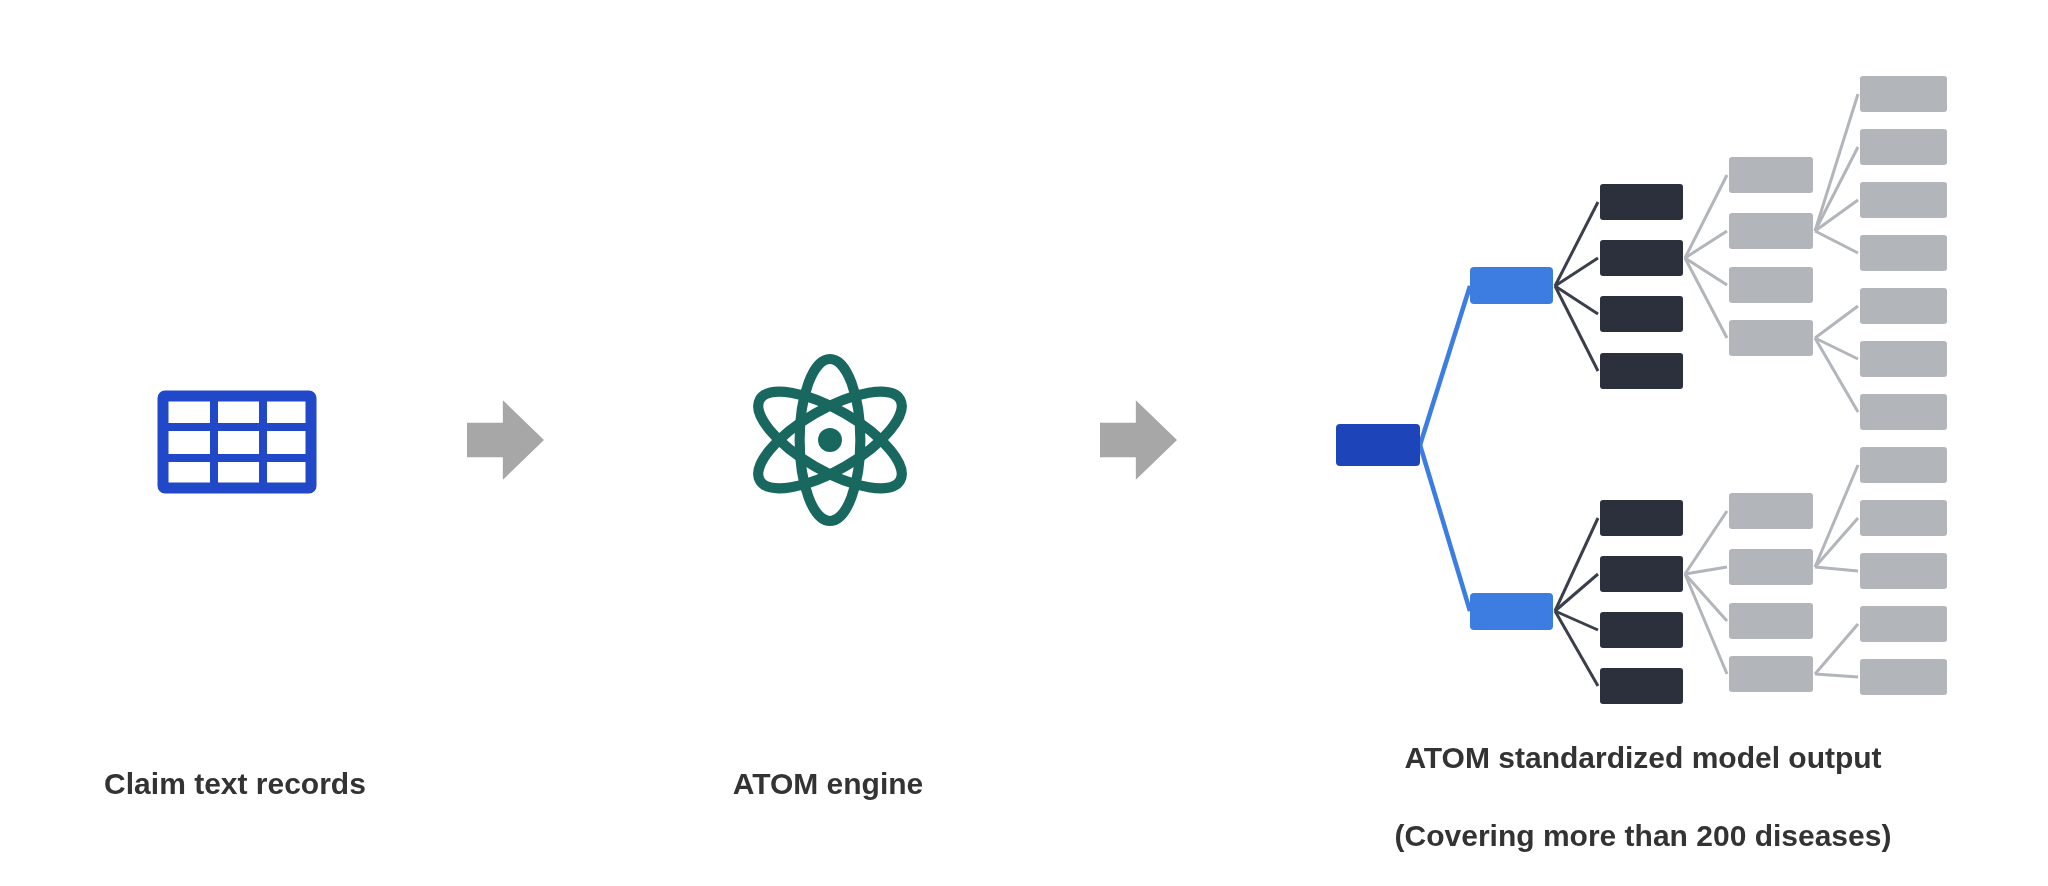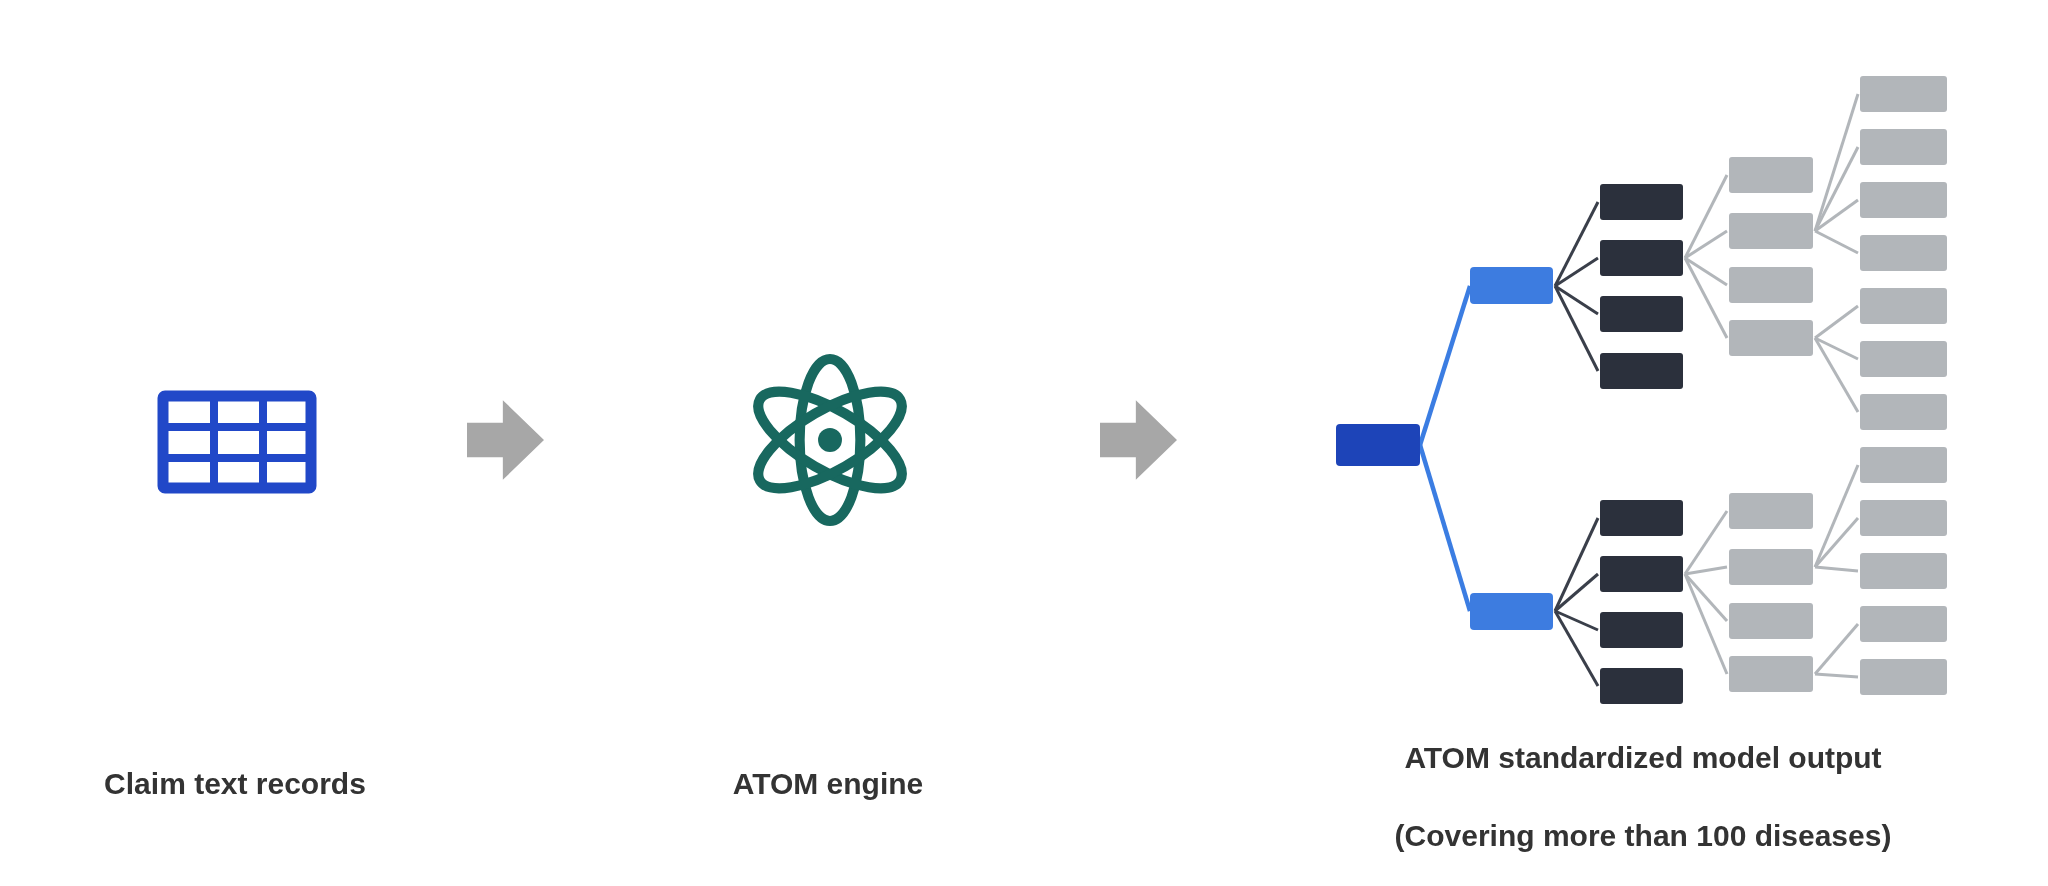--- a/index.html
+++ b/index.html
@@ -161,15 +161,15 @@
       </g>
     </svg>
   </div>
 
   <div class="step-label" style="left:628px;top:765px;width:400px;">ATOM engine</div>
 
   <div class="step-label" style="left:35px;top:765px;width:400px;">Claim text records</div>
 
   <div class="step-label" style="left:1343px;top:739px;width:600px;">ATOM standardized model output</div>
 
-  <div class="step-label" style="left:1343px;top:817px;width:600px;">(Covering more than 100 diseases)</div>
+  <div class="step-label" style="left:1343px;top:817px;width:600px;">(Covering more than 200 diseases)</div>
 
 </div>
 
 </body></html>

